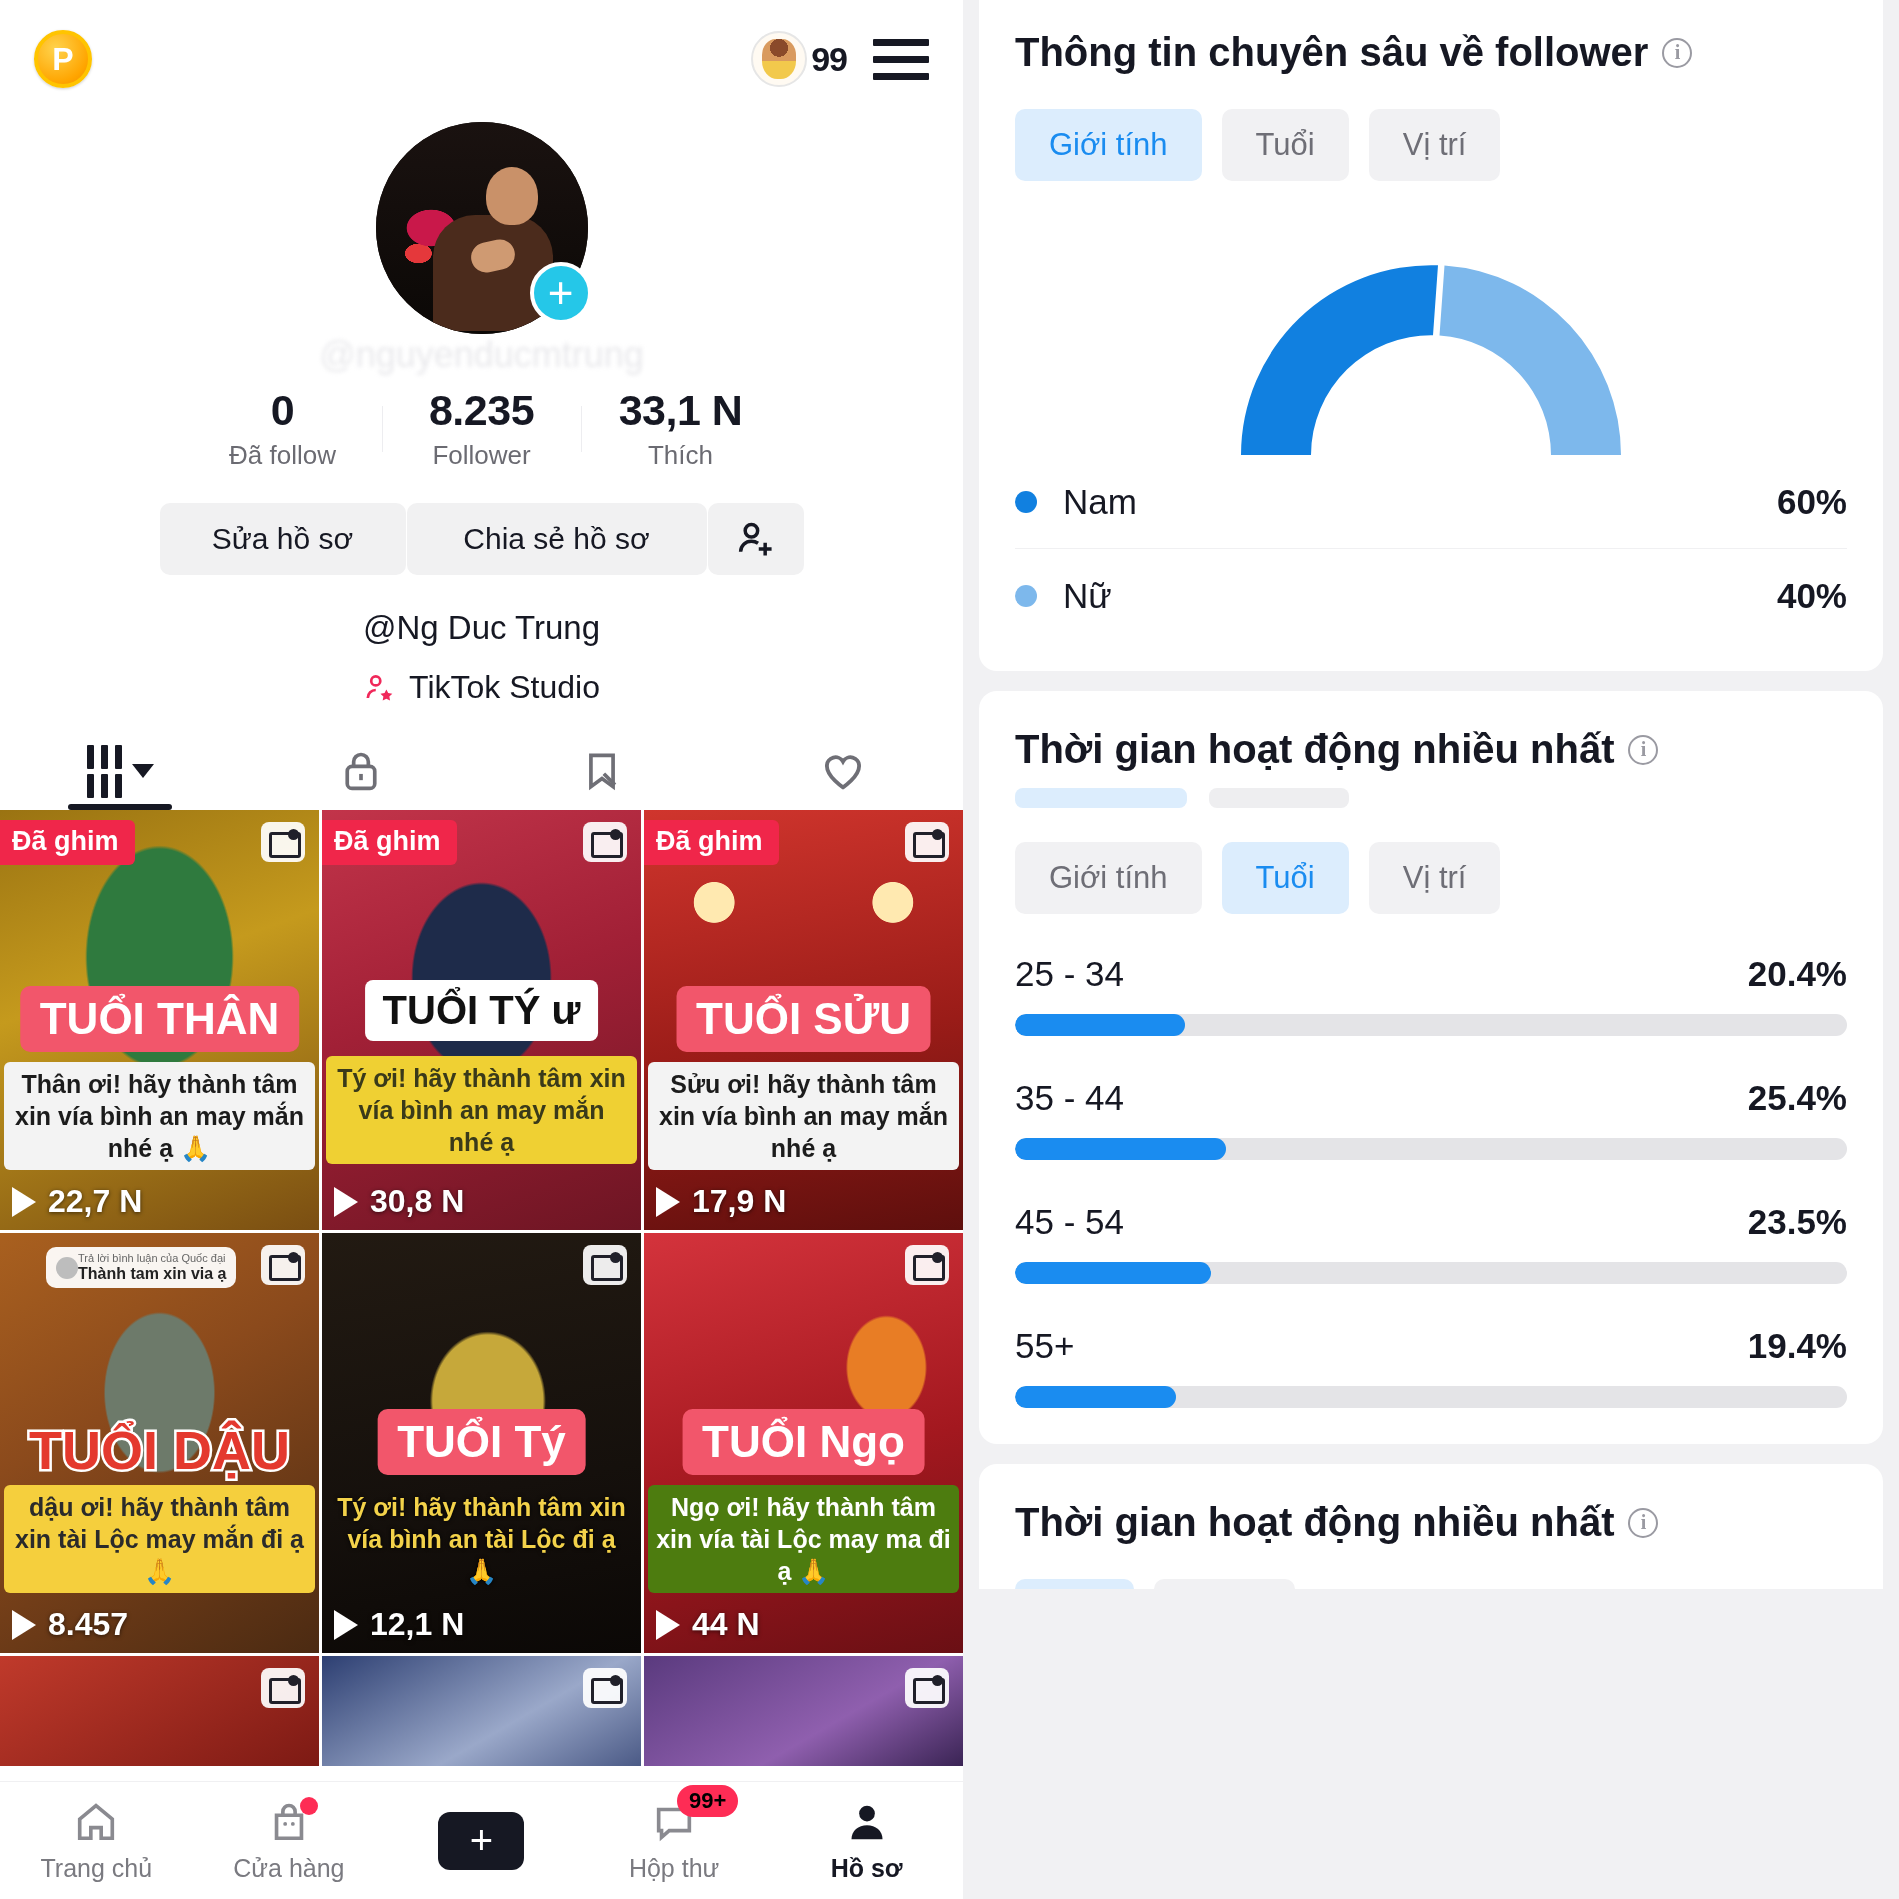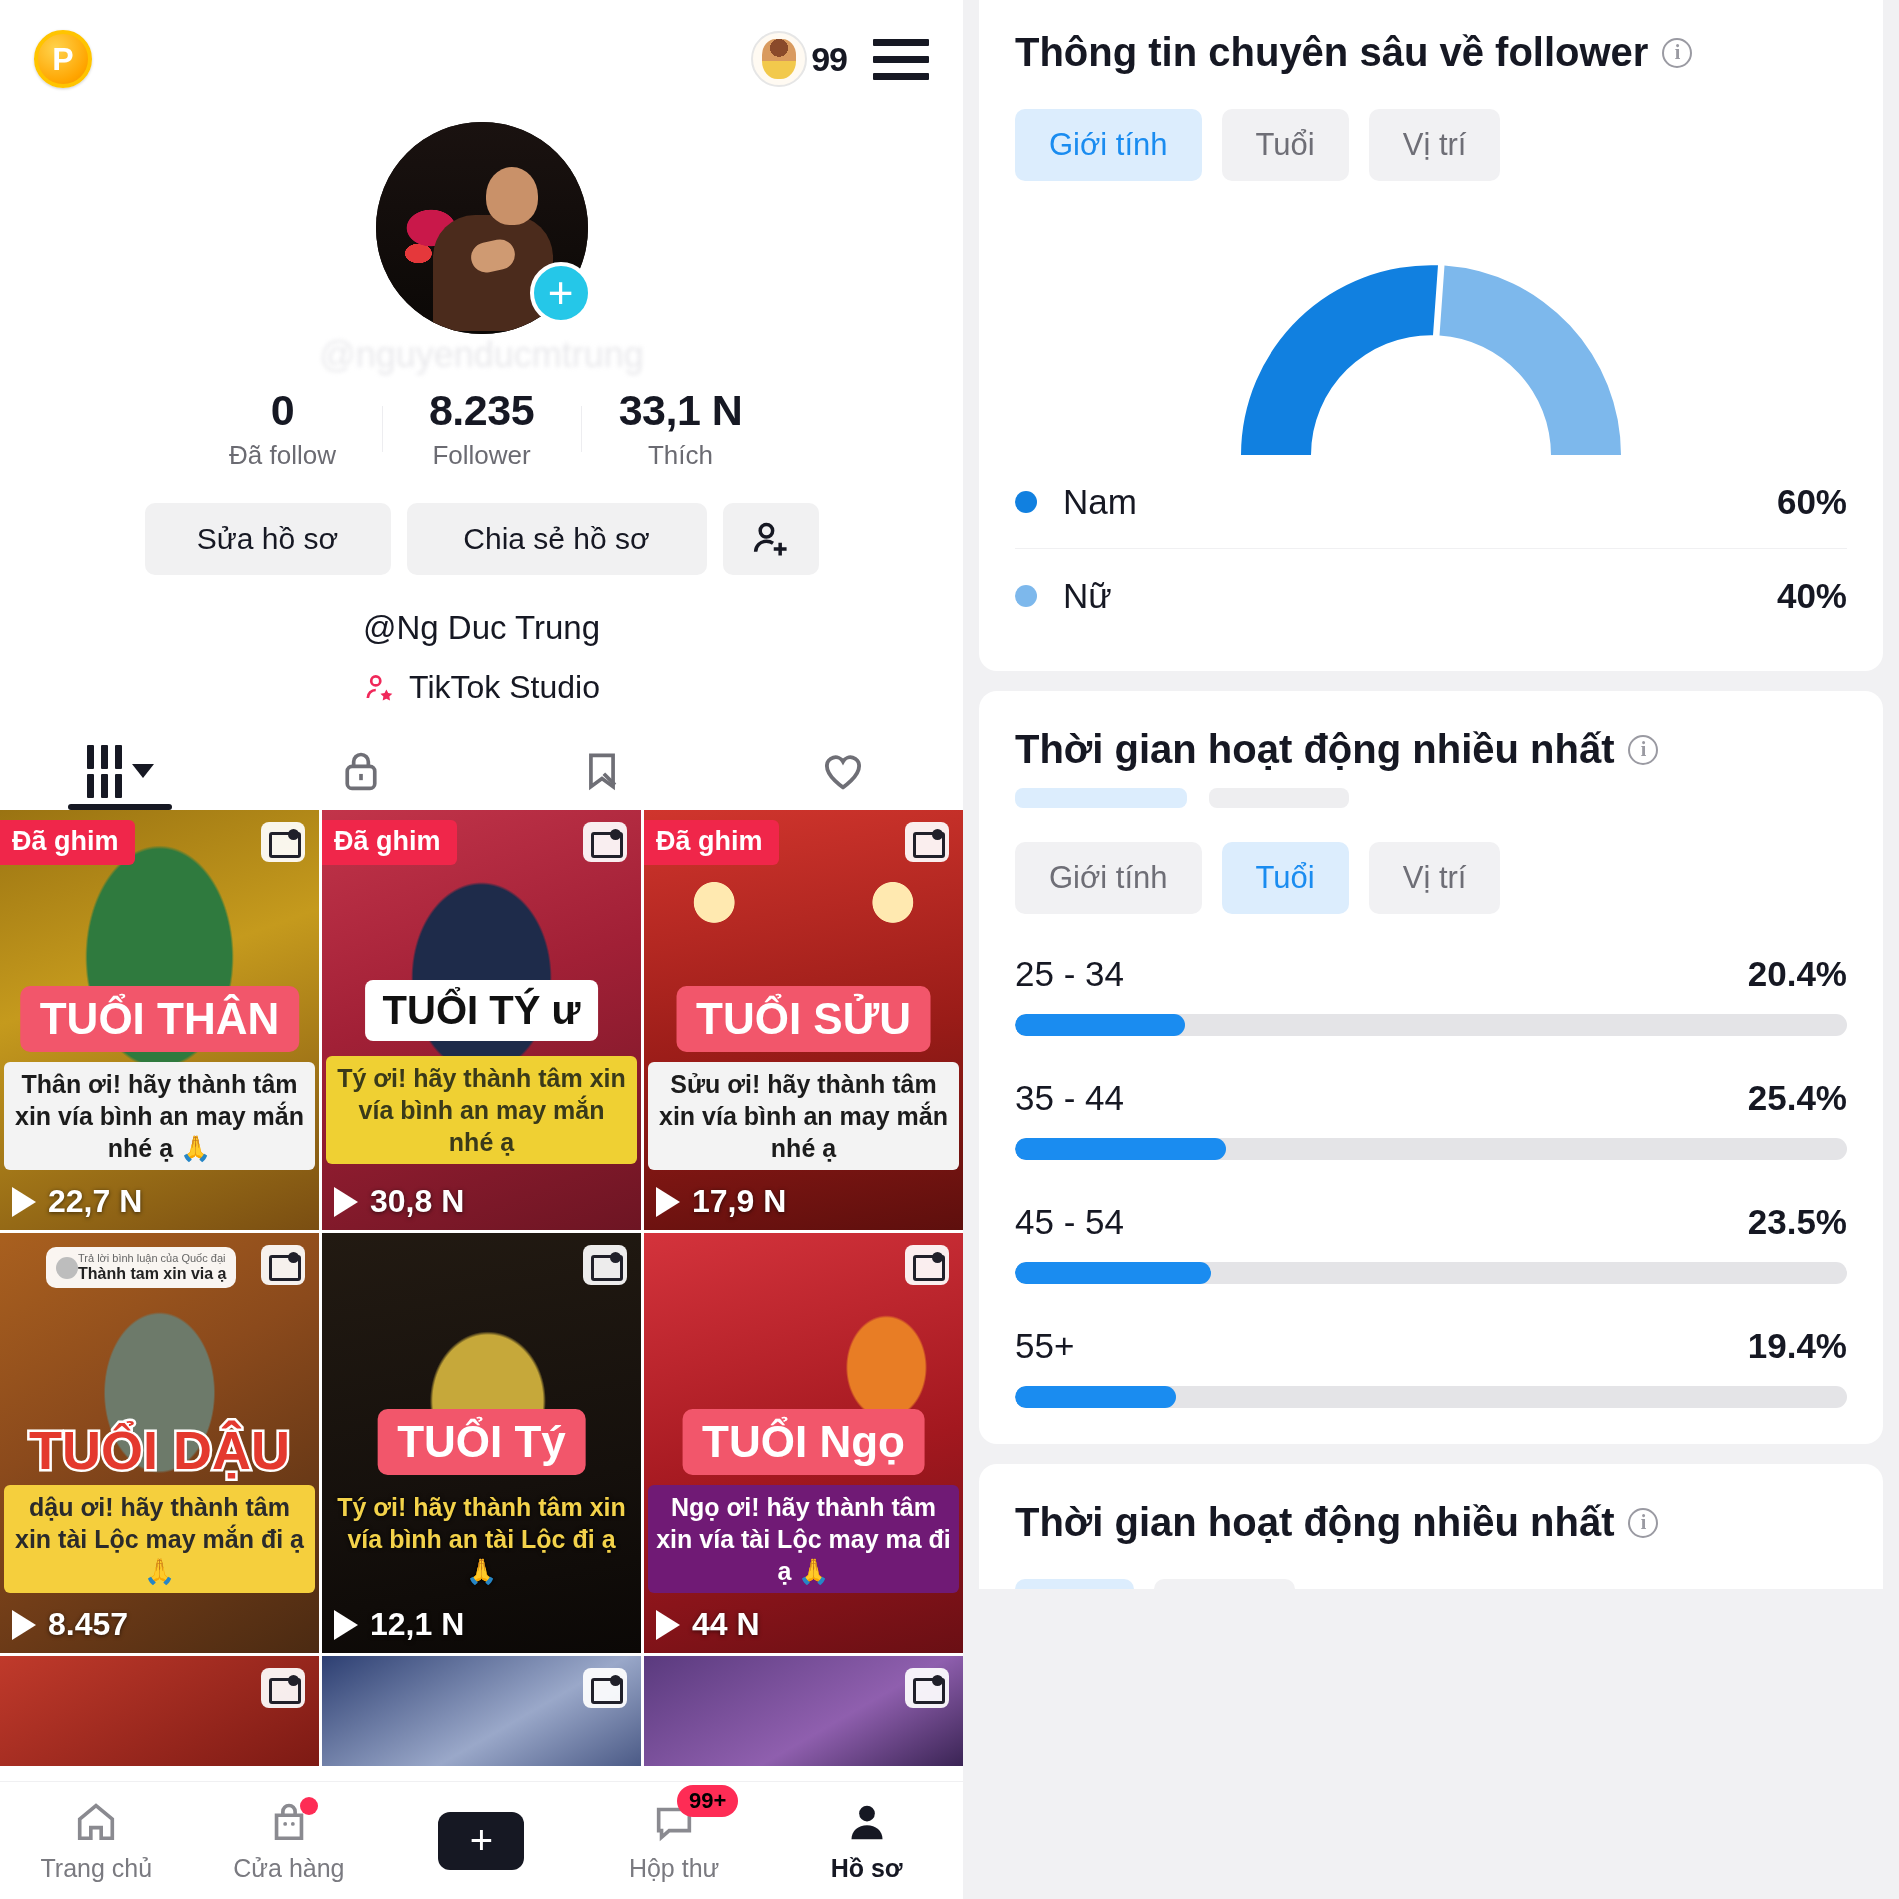--- a/index.html
+++ b/index.html
@@ -95,21 +95,21 @@
 
   .stats {
     display: flex; justify-content: center; align-items: center;
     gap: 0; margin-top: 4px;
   }
   .stat { width: 198px; text-align: center; }
   .stat .num { font-size: 43px; font-weight: bold; color: #161823; letter-spacing: -.5px; }
   .stat .lbl { font-size: 26px; color: #6b6b72; margin-top: 5px; }
   .stat-div { width: 1px; height: 46px; background: #ededf0; }
 
-  .actions { display: flex; justify-content: center; gap: 16px; margin-top: 32px; }
+  .actions { display: flex; justify-content: center; gap: 1px; margin-top: 32px; }
   .btn-grey {
     background: #f1f1f2; border-radius: 10px; height: 72px;
     display: flex; align-items: center; justify-content: center;
     font-size: 30px; color: #161823; font-weight: 500;
   }
   .btn-edit { width: 246px; }
   .btn-share { width: 300px; }
   .btn-icon { width: 96px; }
   .icon-person-add { width: 44px; height: 44px; }
 
@@ -175,21 +175,21 @@
     color: #e4392e; font-size: 54px; top: 186px;
     -webkit-text-stroke: 5px #ffffff; paint-order: stroke fill;
   }
   .vcap {
     position: absolute; left: 4px; right: 4px;
     font-size: 25px; font-weight: 600; line-height: 1.28; text-align: center;
     padding: 6px 8px; border-radius: 6px;
   }
   .vcap.white { background: #f3f3f3; color: #1c1c1c; bottom: 60px; }
   .vcap.yellow { background: #f5cf3d; color: #2b2b2b; bottom: 60px; }
-  .vcap.green  { background: #701a75; color: #ffffff; bottom: 60px; }
+  .vcap.green  { background: #4d7c0f; color: #ffffff; bottom: 60px; }
   .vcap.gold   { background: #efd033; color: #3a3a1a; bottom: 66px; }
   .vcap.none   { background: transparent; color: #f3d24a; text-shadow: 0 0 4px #000; bottom: 60px; }
   .vviews {
     position: absolute; left: 12px; bottom: 10px;
     display: flex; align-items: center; gap: 12px;
     color: #fff; font-size: 32px; font-weight: 600;
     text-shadow: 0 1px 4px rgba(0,0,0,.6);
   }
   .play-tri {
     width: 0; height: 0; border-left: 24px solid #fff;

